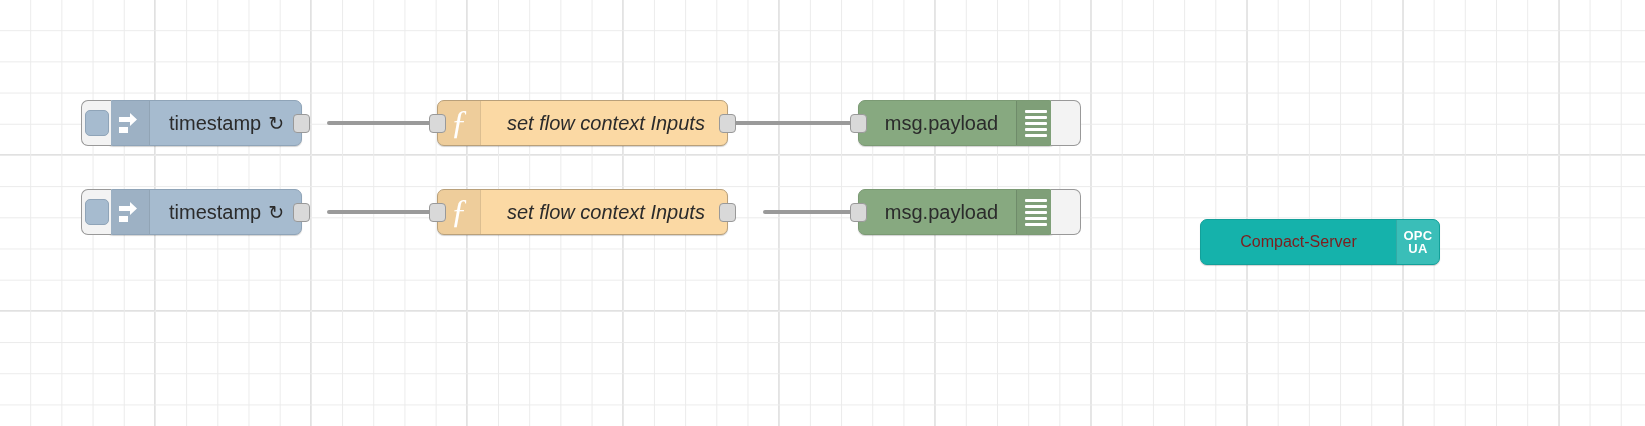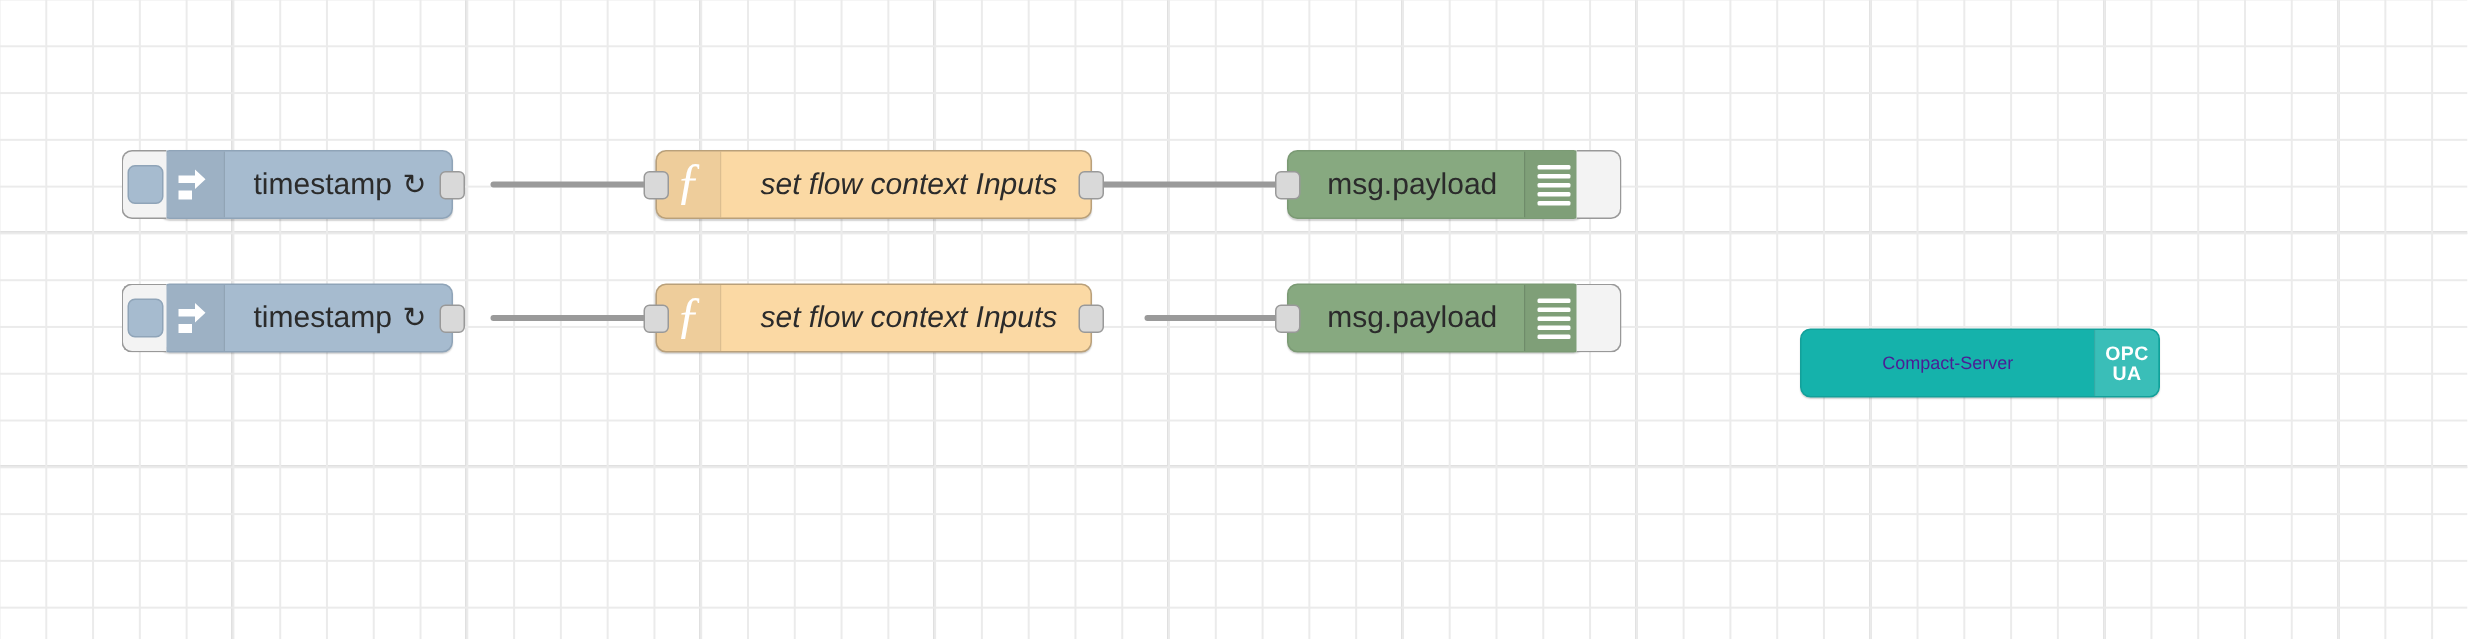--- a/index.html
+++ b/index.html
@@ -178,22 +178,22 @@
   
   .opcua-node {
     background: #15b2ab;
     height: 46px;
     width: 240px;
     border-color: #13a09a;
   }
   .opcua-node .node-label {
     flex: 1;
     justify-content: center;
-    font-size: 12px;
-    color: #4c1d95;
+    font-size: 16px;
+    color: #7f1d1d;
   }
   .opcua-icon-box {
     width: 42px;
     flex: none;
     display: flex;
     flex-direction: column;
     align-items: center;
     justify-content: center;
     background: rgba(255,255,255,0.16);
     border-left: 1px solid rgba(0,0,0,0.10);

